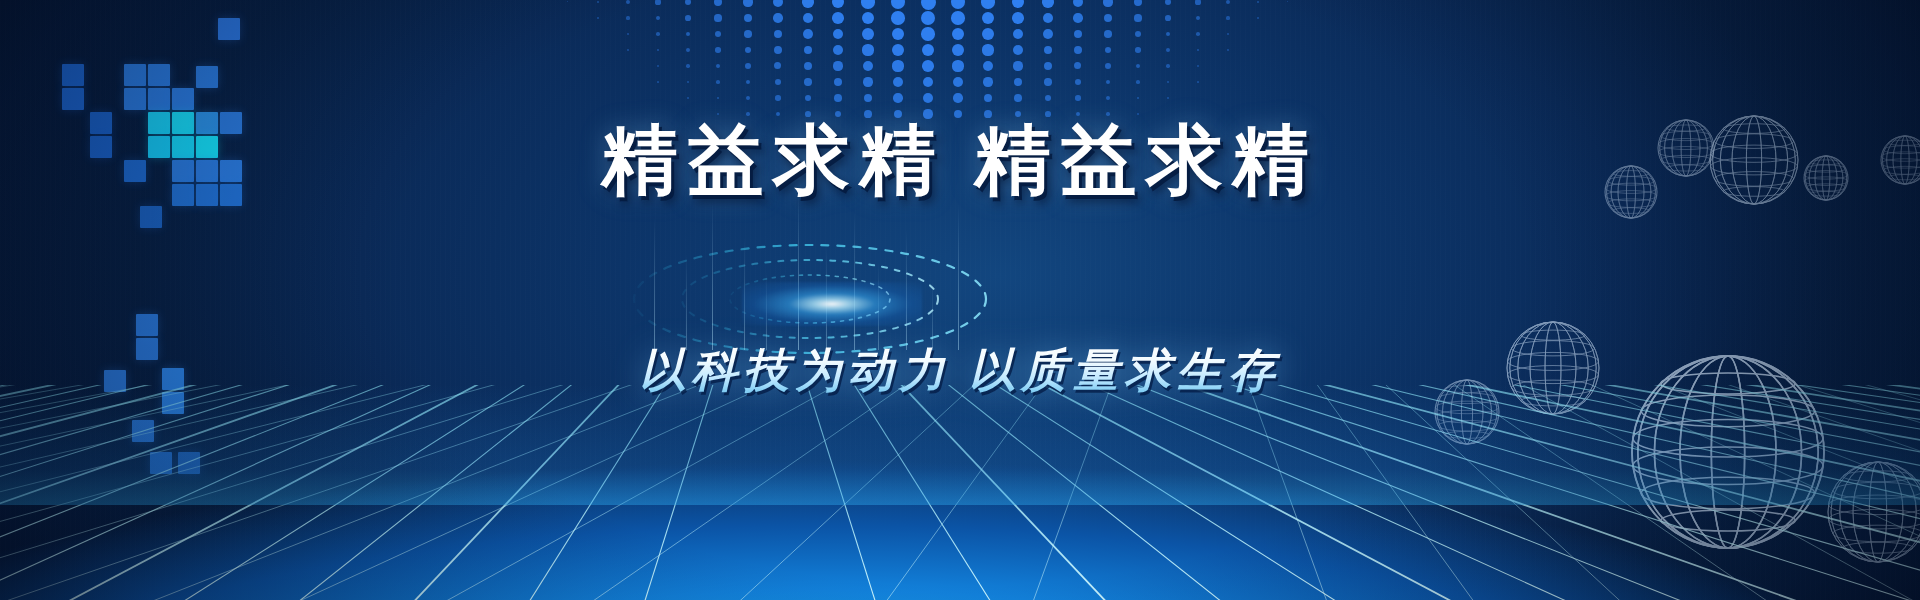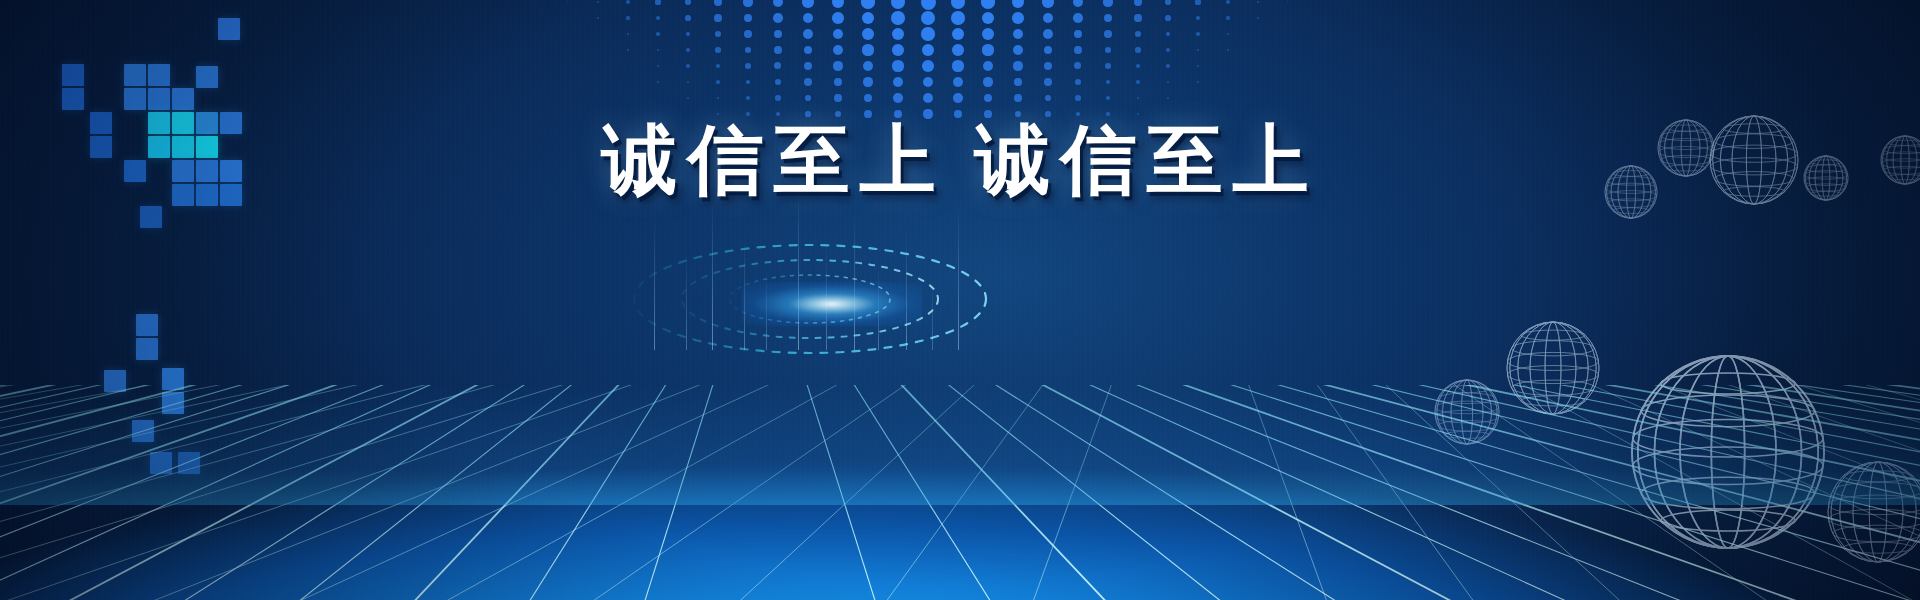--- a/index.html
+++ b/index.html
@@ -660,15 +660,16 @@
           <line x1="-20" y1="155.89999999999998" x2="1940" y2="155.89999999999998" stroke="url(#hFade)" stroke-width="2.8600000000000003" opacity="0.77"></line>
           <line x1="-20" y1="183.48" x2="1940" y2="183.48" stroke="url(#hFade)" stroke-width="3.14" opacity="0.84"></line>
           <line x1="-20" y1="215" x2="1940" y2="215" stroke="url(#hFade)" stroke-width="3.4200000000000004" opacity="0.91"></line>
         </g>
     </svg>
     <div class="floor-haze"></div>
   </div>
 
   <div class="vignette"></div>
 
-  <div class="headline">诚信至上  诚信至上</div>
+  <div class="headline">精益求精  精益求精</div>
+  <div class="subline">以科技为动力  以质量求生存</div>
 
 </div>
 
 </body></html>

